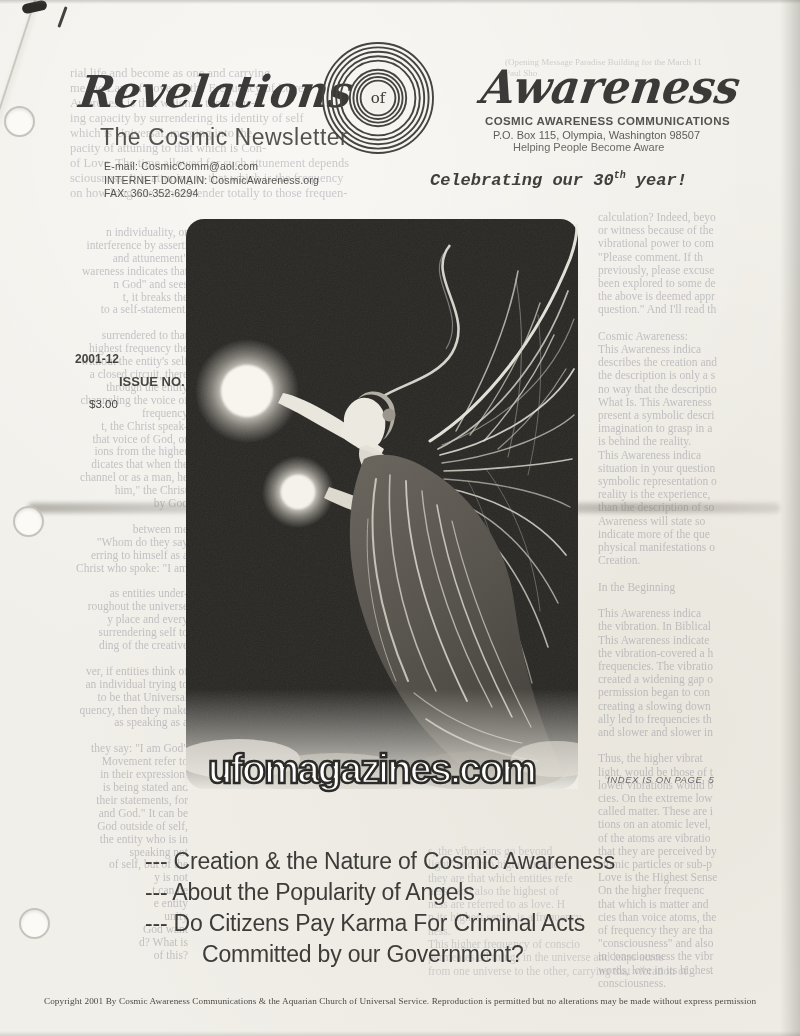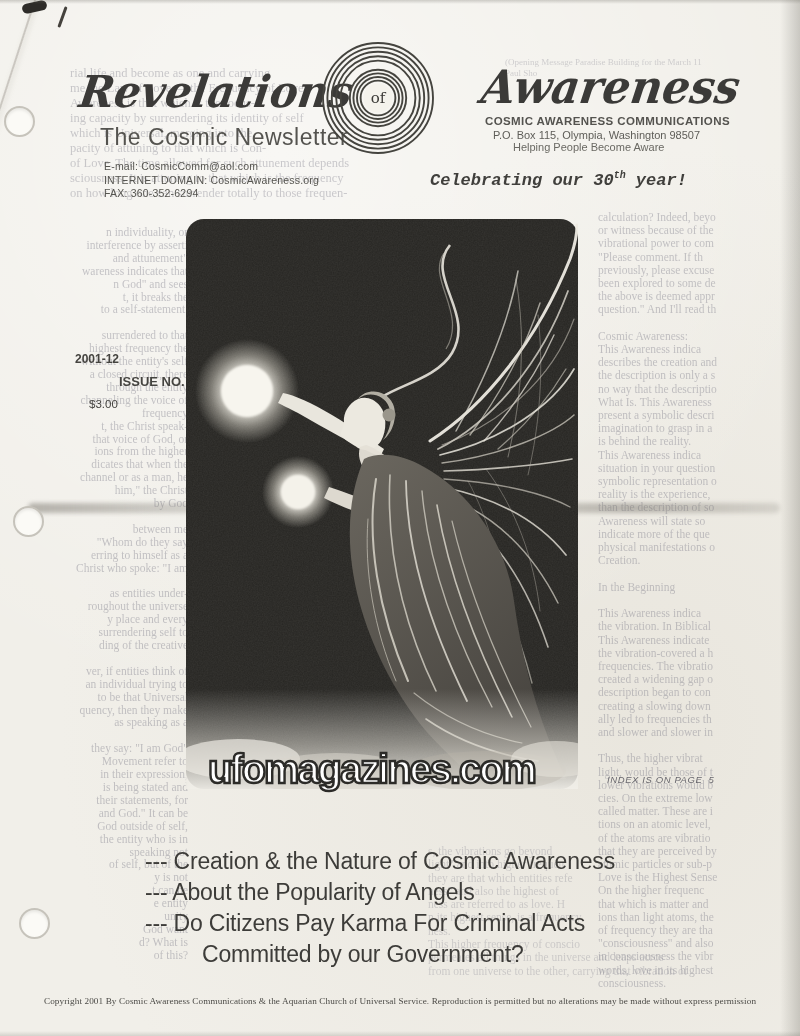--- a/index.html
+++ b/index.html
@@ -173,38 +173,38 @@
       <div class="">Creation.</div>
       <div class="">&nbsp;</div>
       <div class="">In the Beginning</div>
       <div class="">&nbsp;</div>
       <div class="">This Awareness indica</div>
       <div class="">the vibration. In Biblical</div>
       <div class="">This Awareness indicate</div>
       <div class="">the vibration-covered a h</div>
       <div class="">frequencies. The vibratio</div>
       <div class="">created a widening gap o</div>
-      <div class="">description began to con</div>
+      <div class="">permission began to con</div>
       <div class="">creating a slowing down</div>
       <div class="">ally led to frequencies th</div>
       <div class="">and slower and slower in</div>
       <div class="">&nbsp;</div>
       <div class="">Thus, the higher vibrat</div>
       <div class="">light, would be those of t</div>
       <div class="">lower vibrations would b</div>
       <div class="">cies. On the extreme low</div>
       <div class="">called matter. These are i</div>
       <div class="">tions on an atomic level,</div>
       <div class="">of the atoms are vibratio</div>
       <div class="">that they are perceived by</div>
       <div class="">atomic particles or sub-p</div>
       <div class="">Love is the Highest Sense</div>
       <div class="">On the higher frequenc</div>
       <div class="">that which is matter and</div>
-      <div class="">ions than light atoms, the</div>
+      <div class="">cies than voice atoms, the</div>
       <div class="">of frequency they are tha</div>
       <div class="">"consciousness" and also</div>
       <div class="">in consciousness the vibr</div>
       <div class="">words, love in its highest</div>
       <div class="">consciousness.</div>
     </div>
   <div class="abs bleed bleed-midbottom">
       <div class="">s, the vibrations go beyond</div>
       <div class="">light" and into higher frequen</div>
       <div class="">they are that which entities refe</div>

